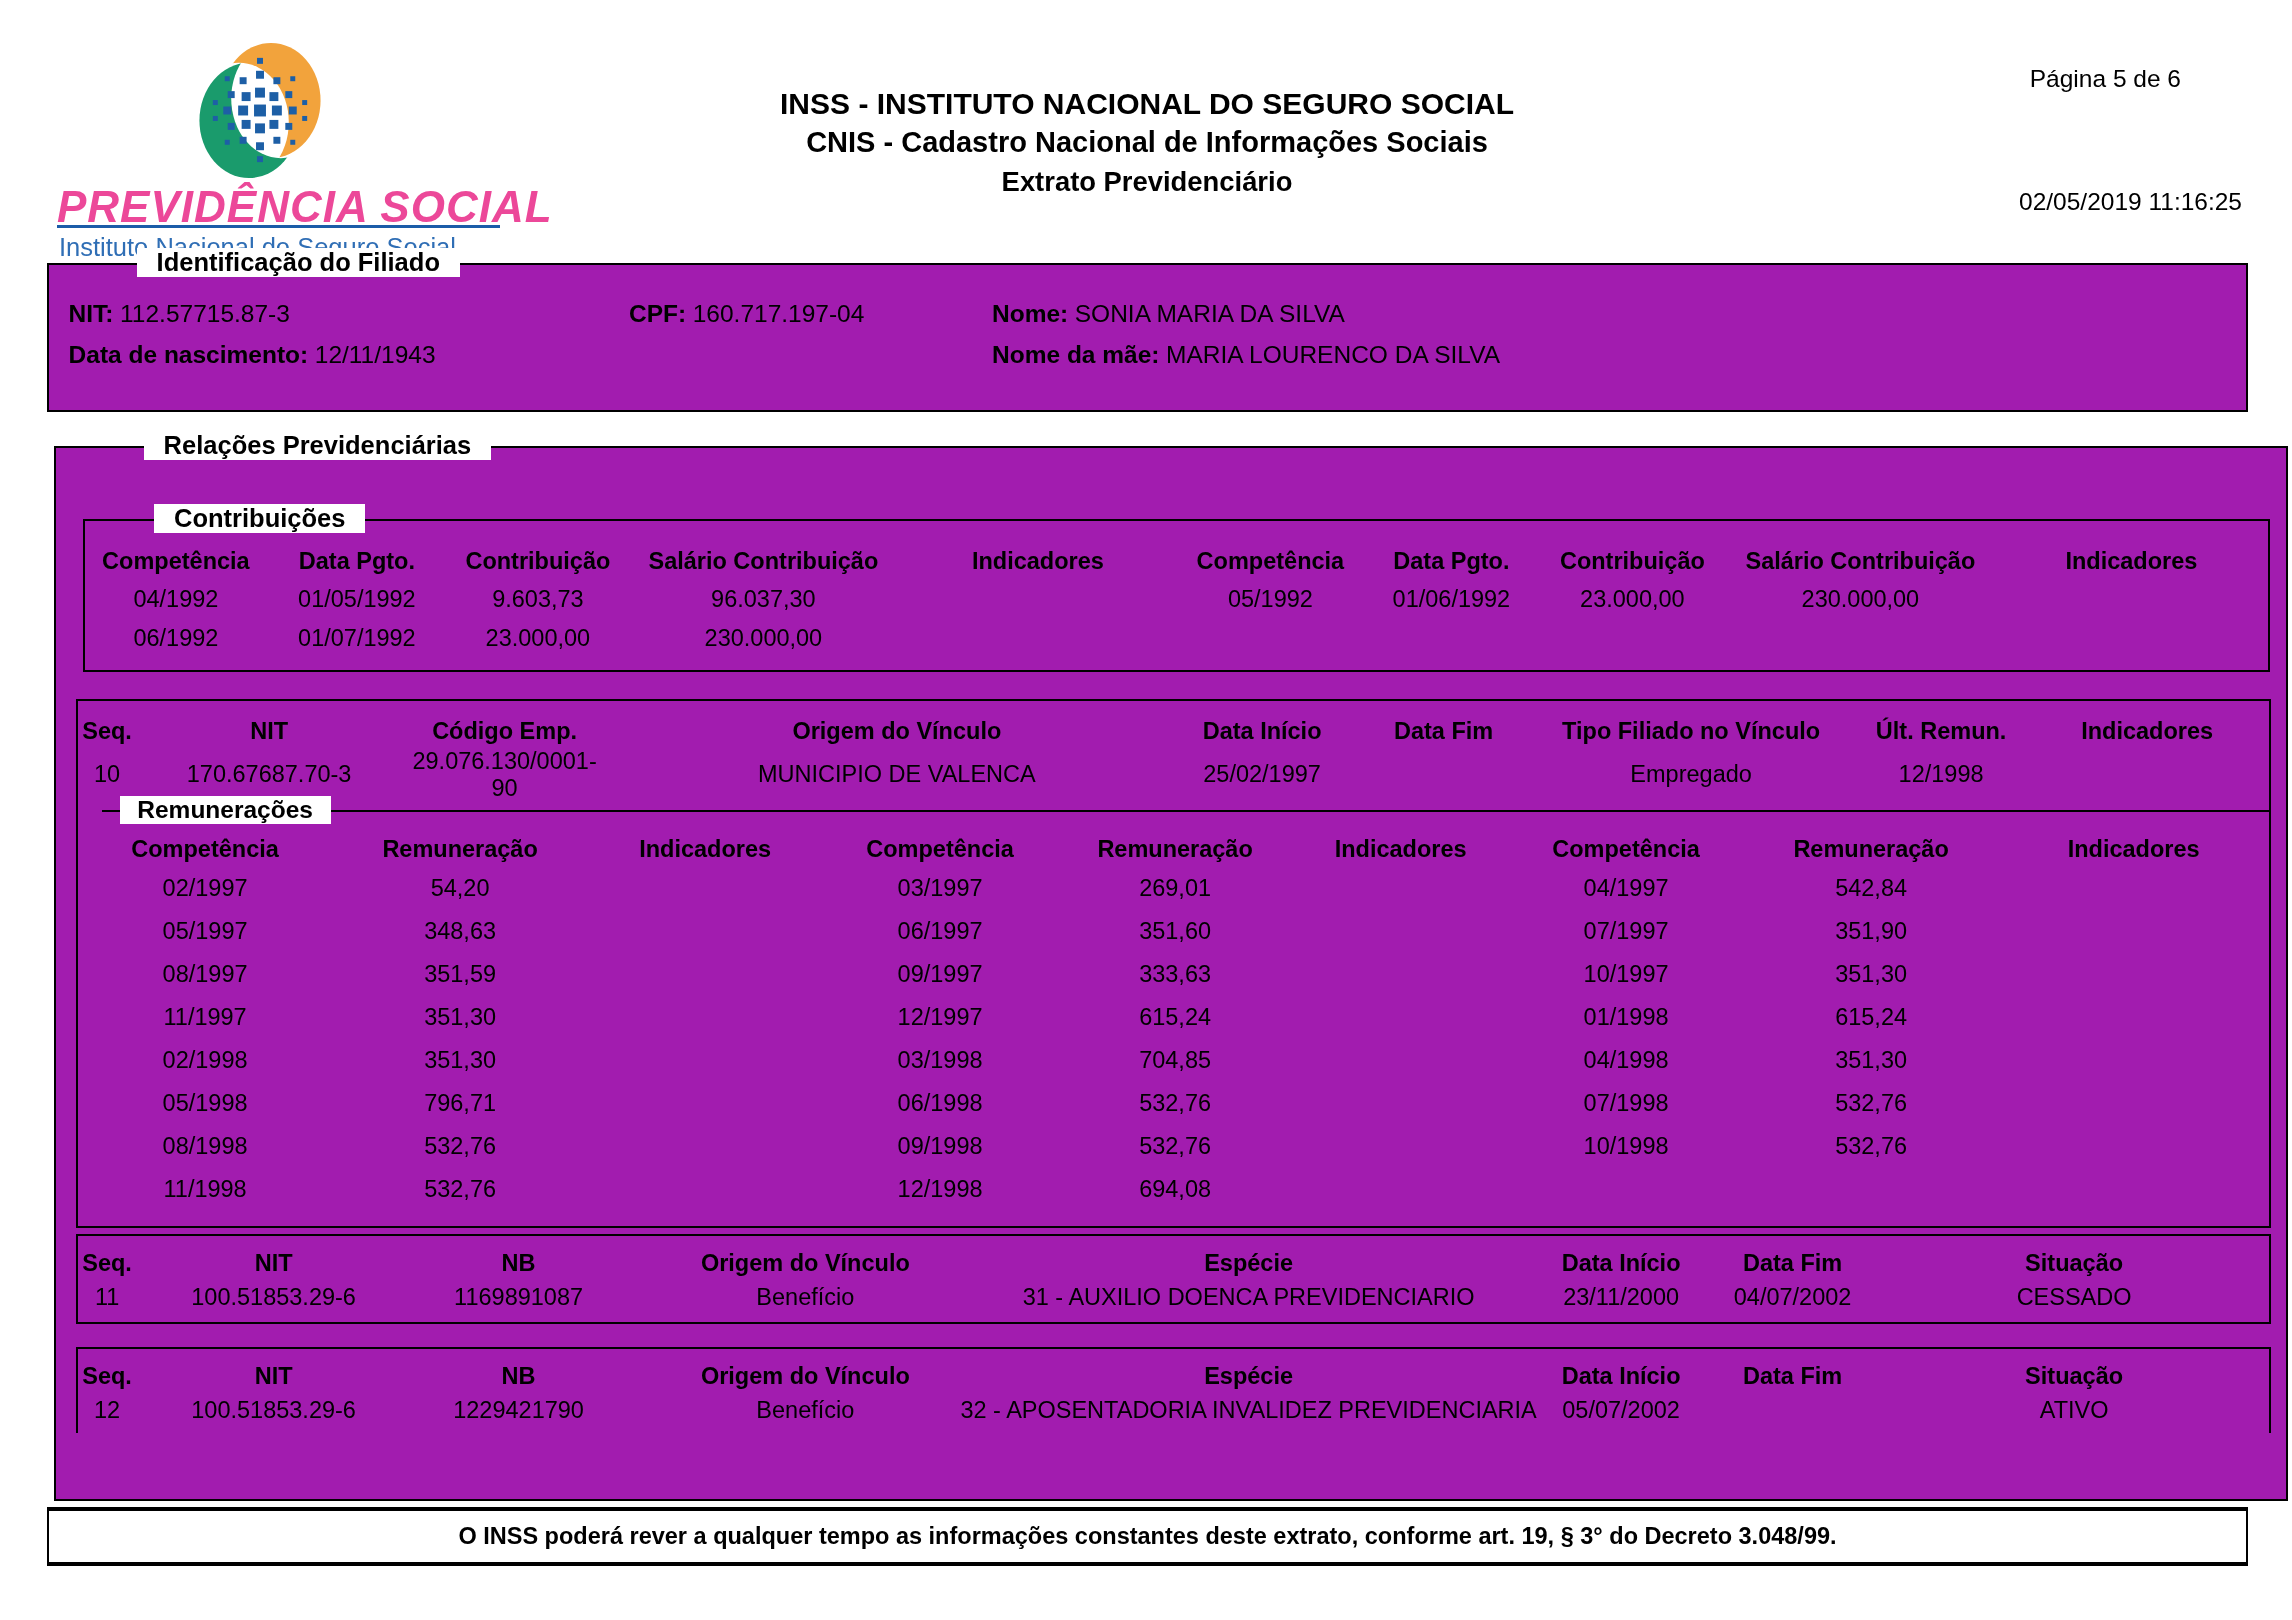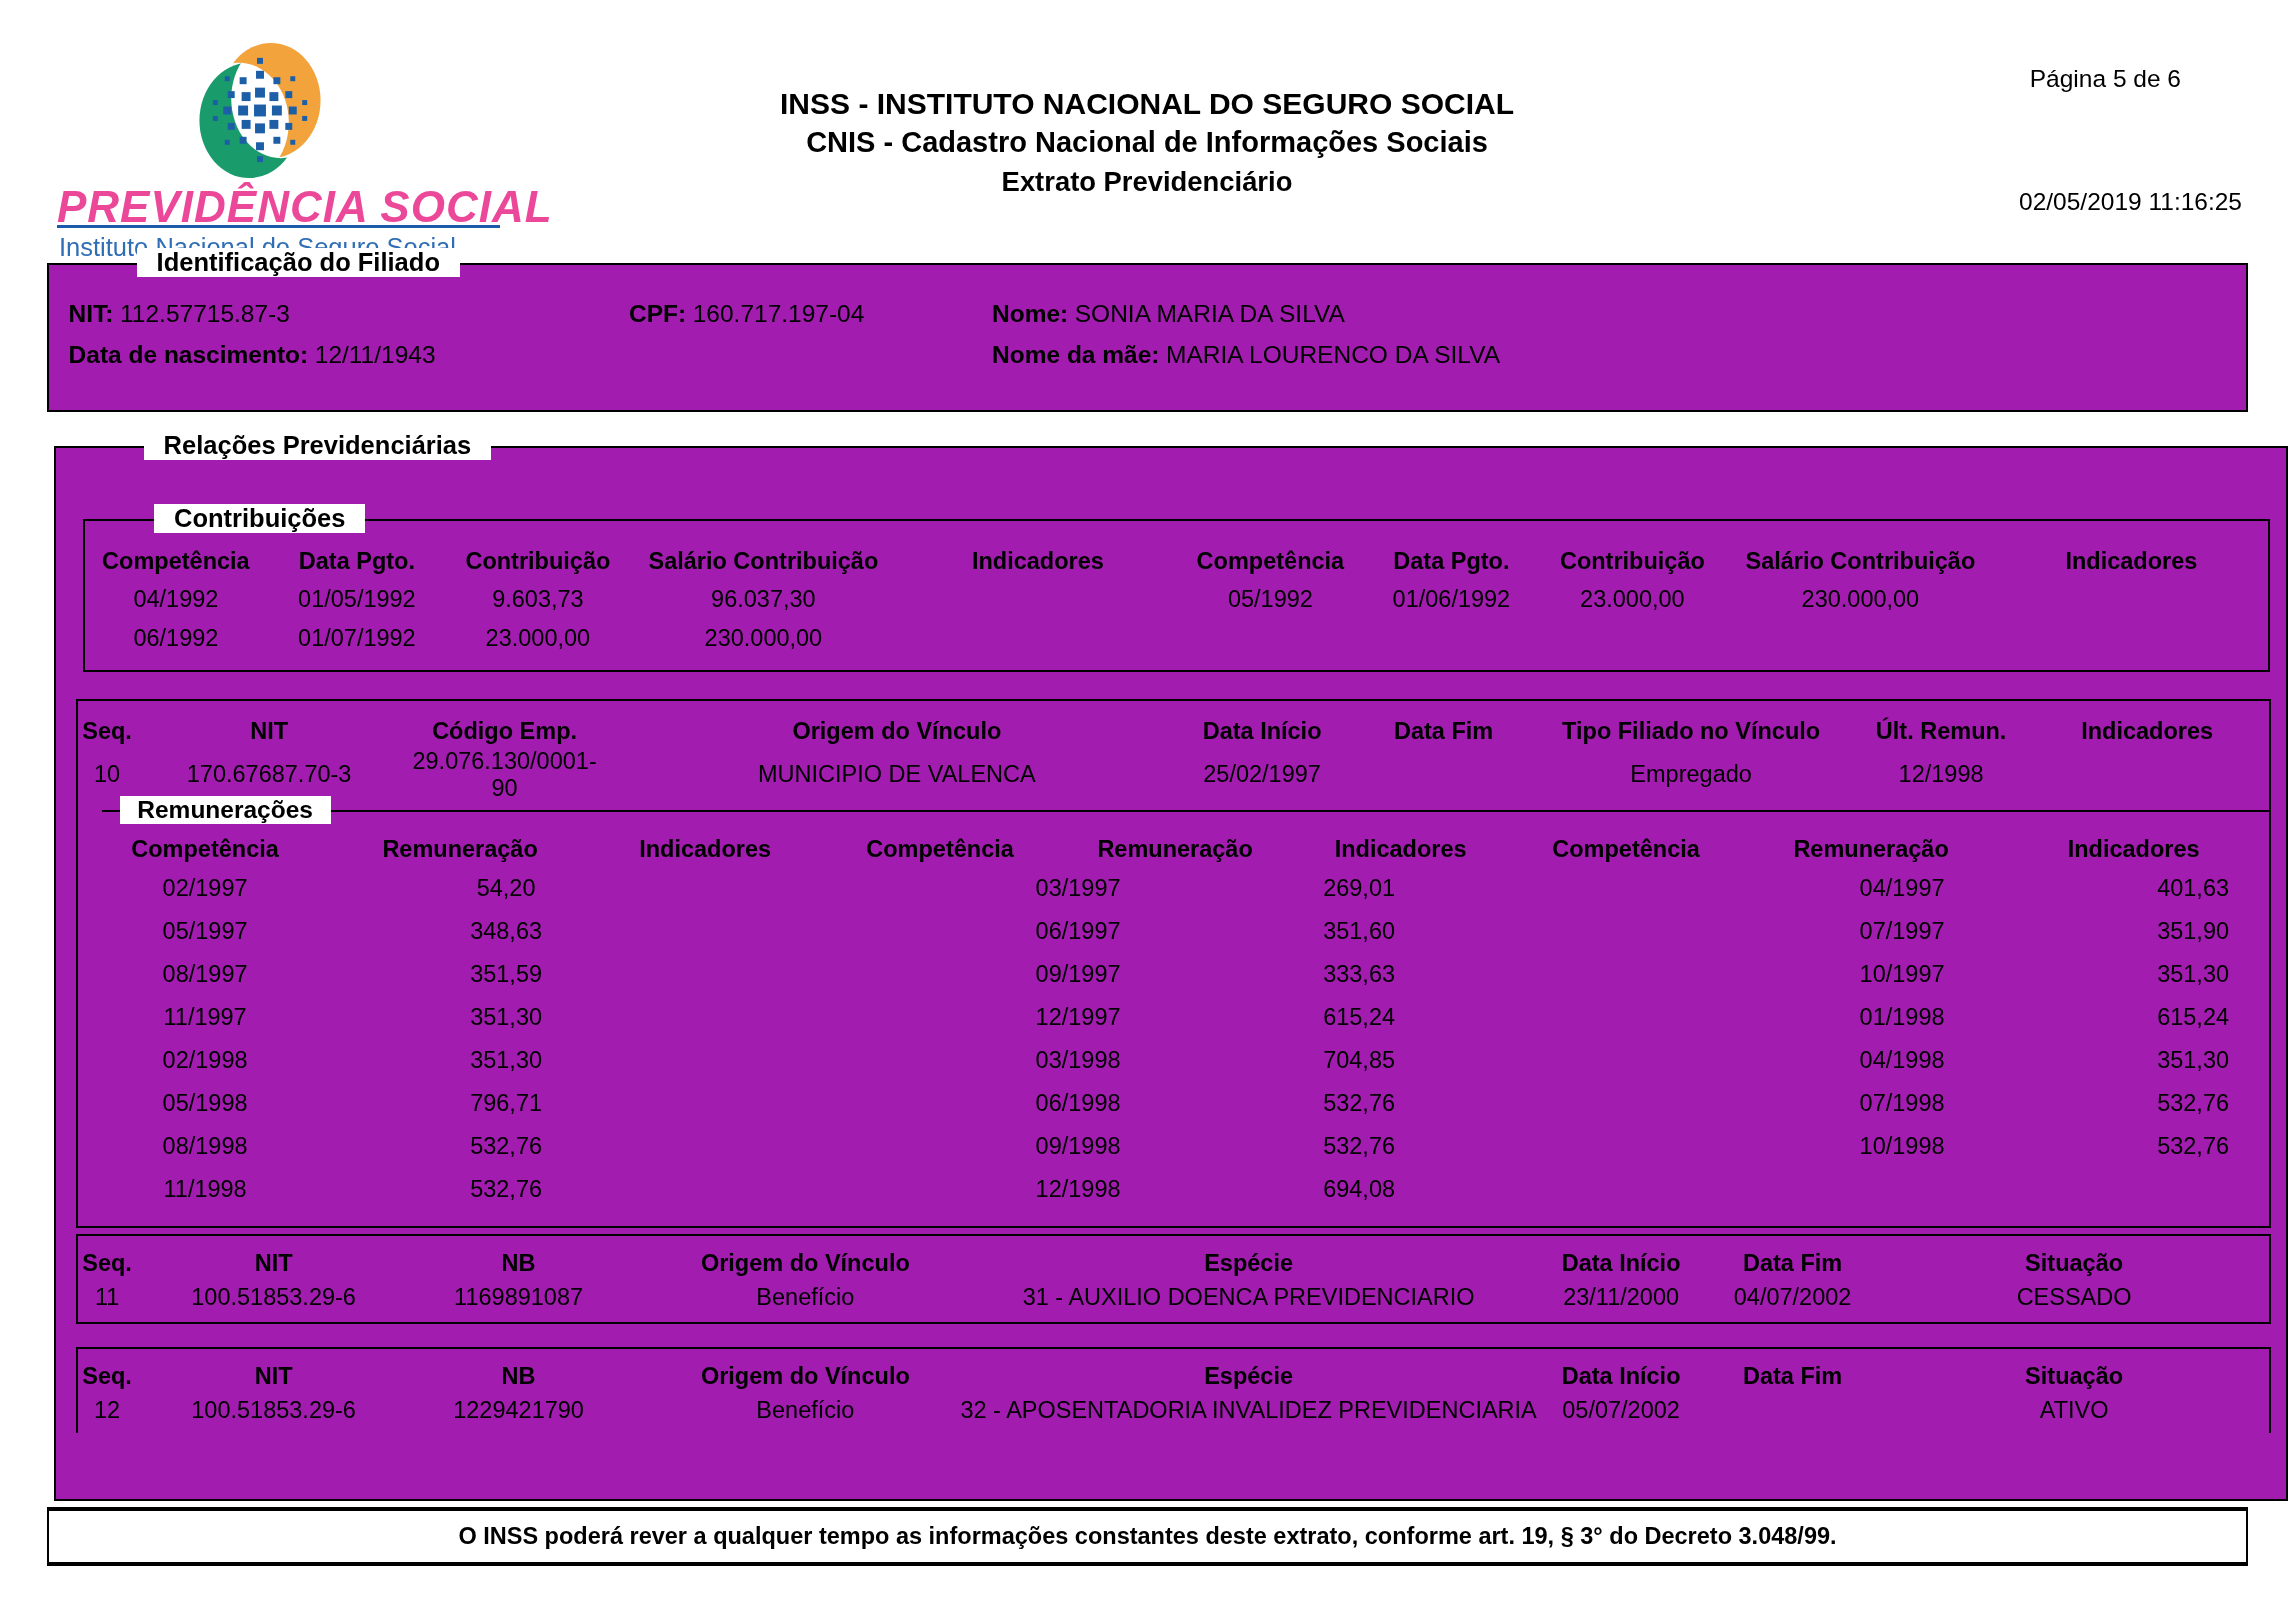--- a/index.html
+++ b/index.html
@@ -64,21 +64,21 @@
   .c-grid{grid-template-columns:181px 181px 181px 270px 279px 186px 176px 186px 270px 272px;}
   .c-head{margin-top:21.6px;height:37px;}
   .c-row{height:39px;}
   .v-grid{grid-template-columns:59px 265px 206px 554px 201px 162px 333px 167px 245px;}
   .v-head{margin-top:13.7px;height:33px;}
   .v-row{height:37px;}
   .r-divider{position:relative;border-top:2.9px solid #000;margin:25.5px 0 0 24.5px;}
   .r-legend{position:absolute;top:-16.7px;left:17.6px;background:#fff;padding:0 17.6px;font-weight:bold;font-size:24.5px;}
   .r-grid{grid-template-columns:255px 255px 235px 235px 235px 216px 235px 255px 270px;}
   .r-head{margin-top:19.6px;height:35px;}
-  .r-row{height:43px;gap:46px;}
+  .r-row{height:43px;}
   .b-grid{grid-template-columns:59px 274px 216px 333px 578px 167px 176px 387px;}
   .b-head{margin-top:11.8px;height:31px;}
   .b-row{height:37px;}
   .wrap-narrow{max-width:461px;margin:0 auto;line-height:29px;text-align:center;}
 
   
   .footer-box{
     position:absolute;left:47px;top:1507px;width:2197px;height:51px;
     border:2.9px solid #000;border-top-width:4.9px;border-bottom-width:4.9px;
     display:flex;align-items:center;justify-content:center;
@@ -264,21 +264,21 @@
       </div>
 
       <div class="row-grid r-grid r-row">
         <span class="cell">02/1997</span>
         <span class="cell">54,20</span>
         <span class="cell"></span>
         <span class="cell">03/1997</span>
         <span class="cell">269,01</span>
         <span class="cell"></span>
         <span class="cell">04/1997</span>
-        <span class="cell">401,63</span>
+        <span class="cell">542,84</span>
         <span class="cell"></span>
       </div>
       <div class="row-grid r-grid r-row">
         <span class="cell">05/1997</span>
         <span class="cell">348,63</span>
         <span class="cell"></span>
         <span class="cell">06/1997</span>
         <span class="cell">351,60</span>
         <span class="cell"></span>
         <span class="cell">07/1997</span>

